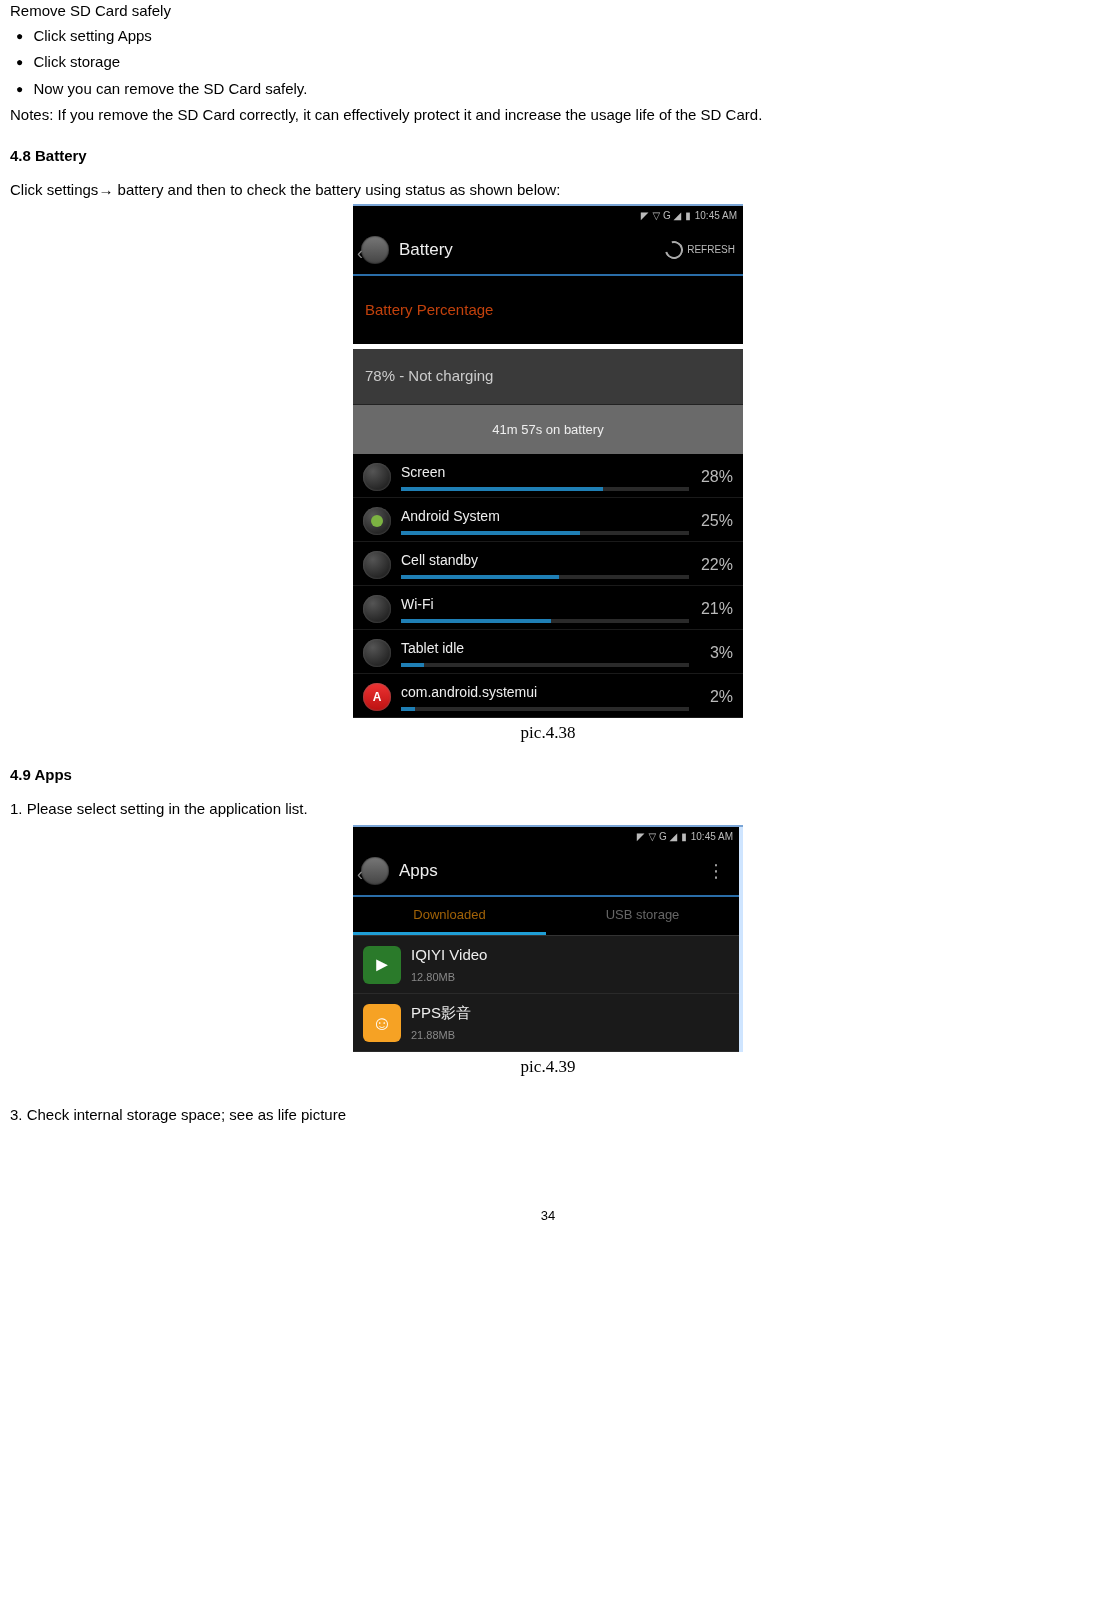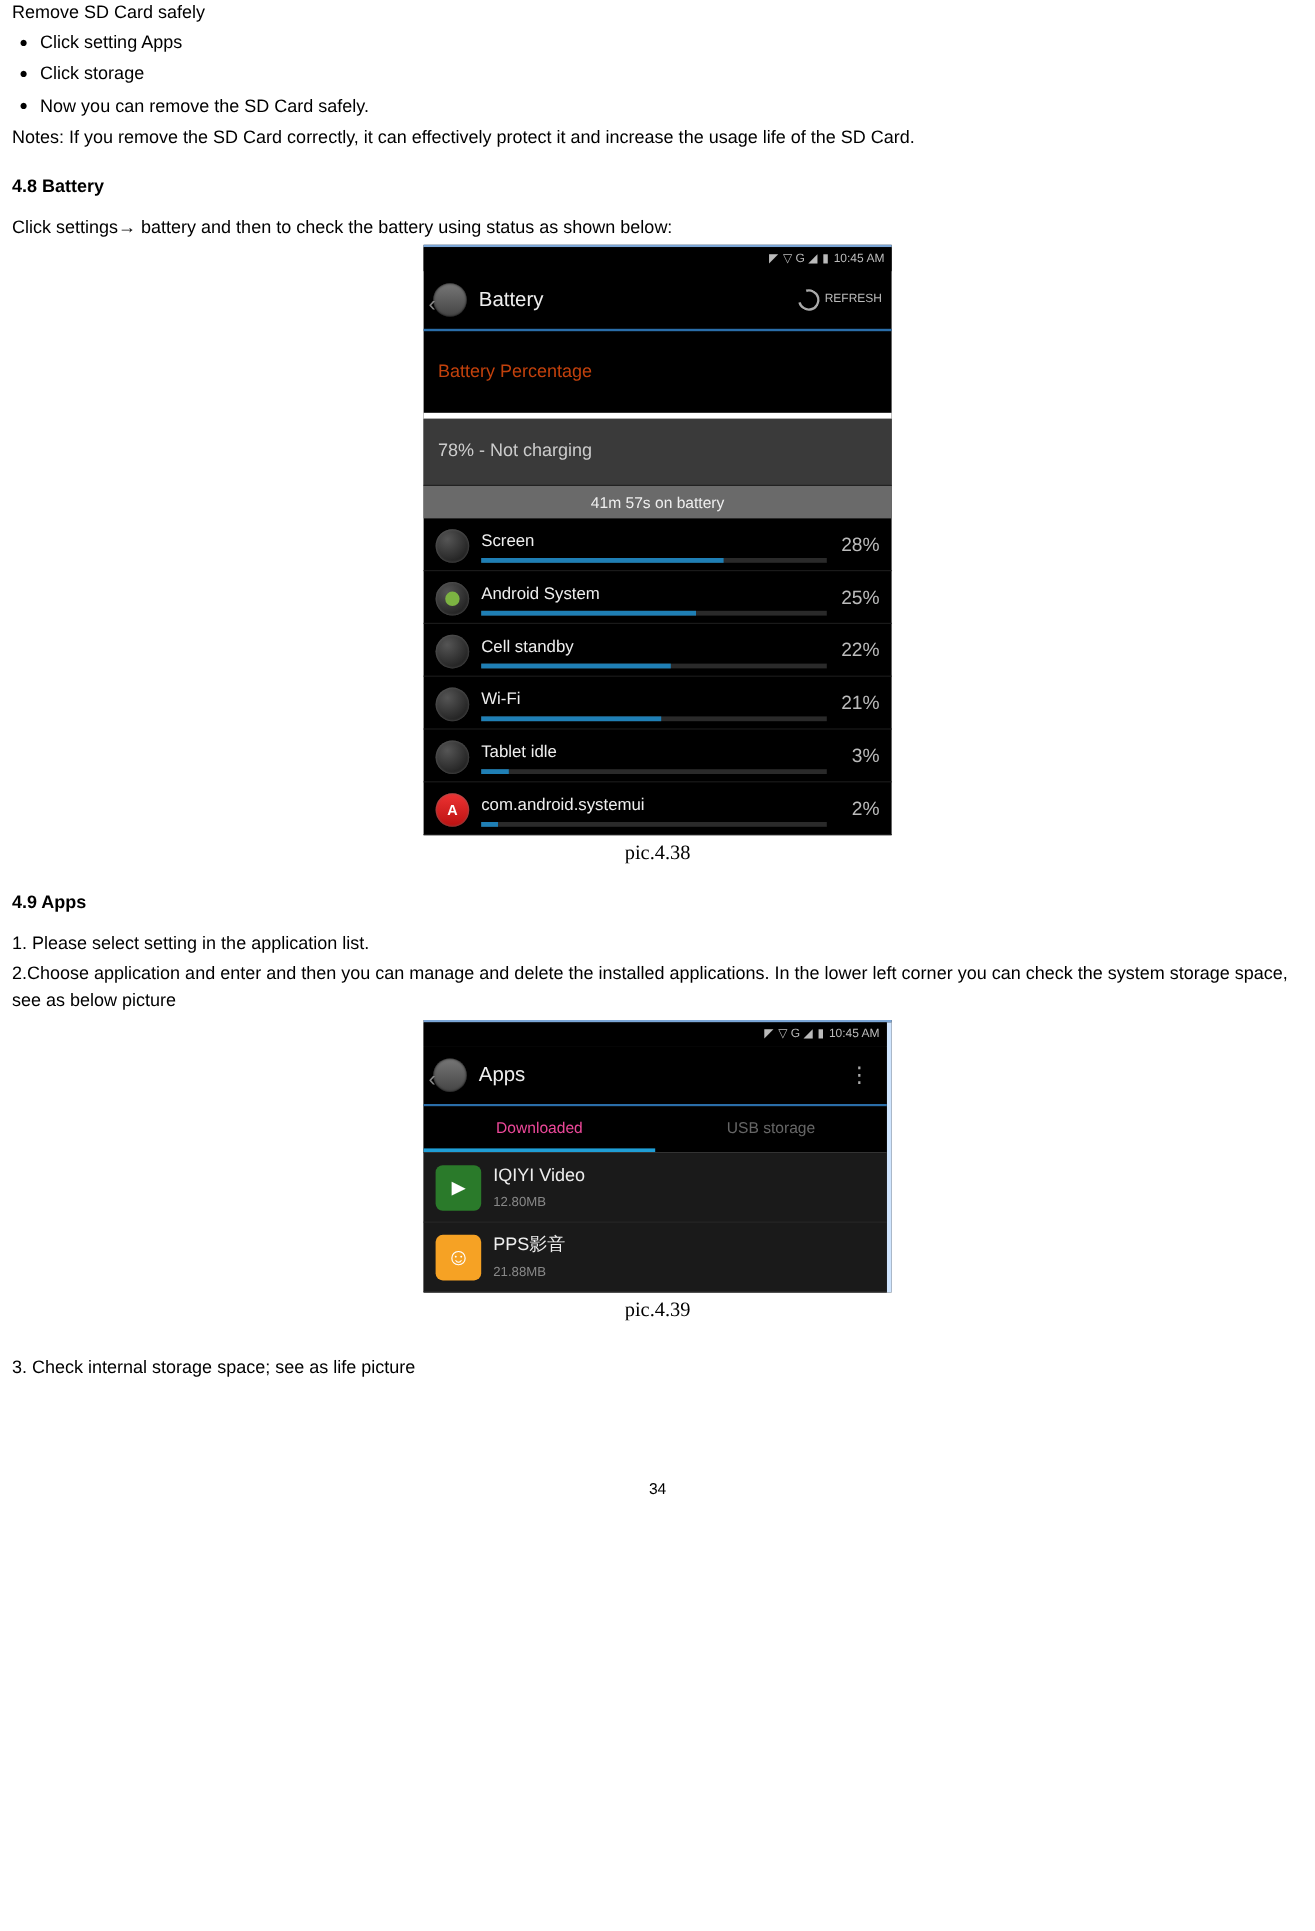--- a/index.html
+++ b/index.html
@@ -98,21 +98,21 @@
     padding: 16px 12px;
     font-size: 15px;
     color: #ccc;
     border-bottom: 1px solid #222;
   }
   .time-bar {
     background: #6a6a6a;
     text-align: center;
     font-size: 13px;
     color: #eee;
-    padding: 4px 0;
+    padding: 15px 0;
   }
   .usage-row {
     display: flex;
     align-items: center;
     padding: 8px 10px 6px 10px;
     border-bottom: 1px solid #1a1a1a;
     gap: 10px;
   }
   .usage-row .u-icon {
     width: 28px; height: 28px; border-radius: 50%;
@@ -153,21 +153,21 @@
     display: flex;
     background: #000;
     border-bottom: 1px solid #333;
   }
   .apps-tab {
     flex: 1;
     text-align: center;
     padding: 8px 0;
     font-size: 13px;
   }
-  .apps-tab.active { color: #ec4899; border-bottom: 3px solid #1f9ed6; }
+  .apps-tab.active { color: #a16207; border-bottom: 3px solid #1f9ed6; }
   .apps-tab.inactive { color: #666; }
   .app-row {
     display: flex; align-items: center;
     padding: 8px 10px;
     border-bottom: 1px solid #2a2a2a;
     gap: 10px;
     background:#1a1a1a;
   }
   .app-icon {
     width: 38px; height: 38px; border-radius: 6px;
@@ -291,21 +291,20 @@
           <div class="u-pct">2%</div>
         </div>
       </div>
   </div>
 
   <div class="caption">pic.4.38</div>
 
   <div class="section-heading">4.9 Apps</div>
 
   <div style="margin-top:10px;">1. Please select setting in the application list.</div>
-  <div style="margin-top:2px;">2.Choose application and enter and then you can manage and delete the installed applications. In the lower left corner you can check the system storage space, see as below picture</div>
 
   <div class="apps-shot">
     <div class="right-edge">
     <div class="status-bar">
       <div class="icons">
         <span>◤</span>
         <span>▽ G ◢</span>
         <span>▮</span>
         <span>10:45 AM</span>
       </div>

